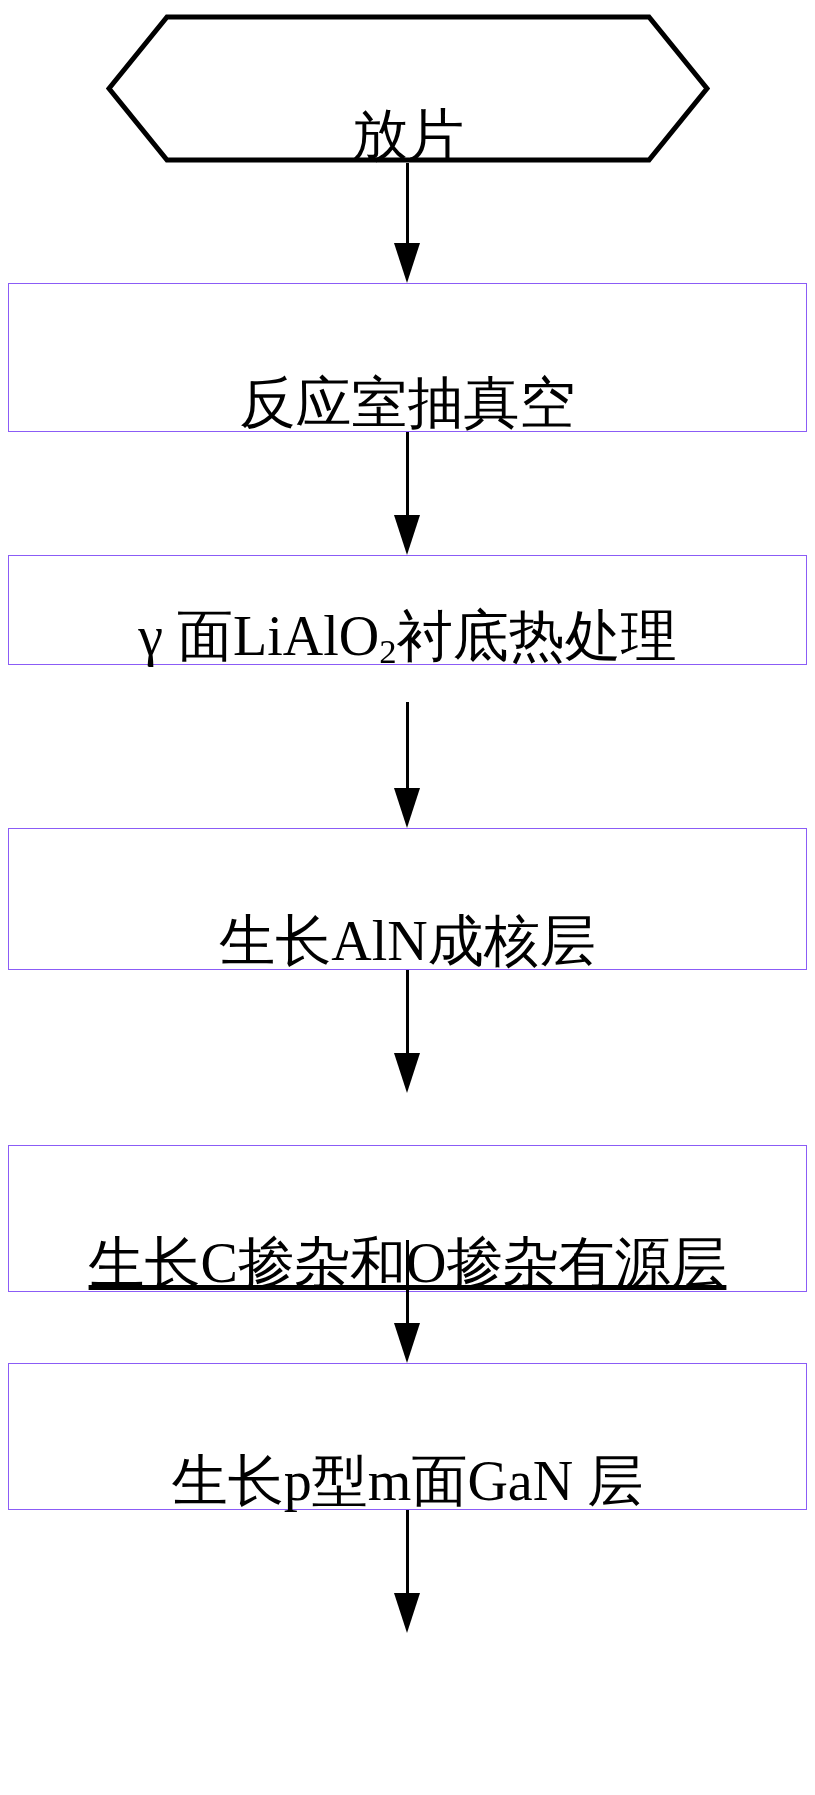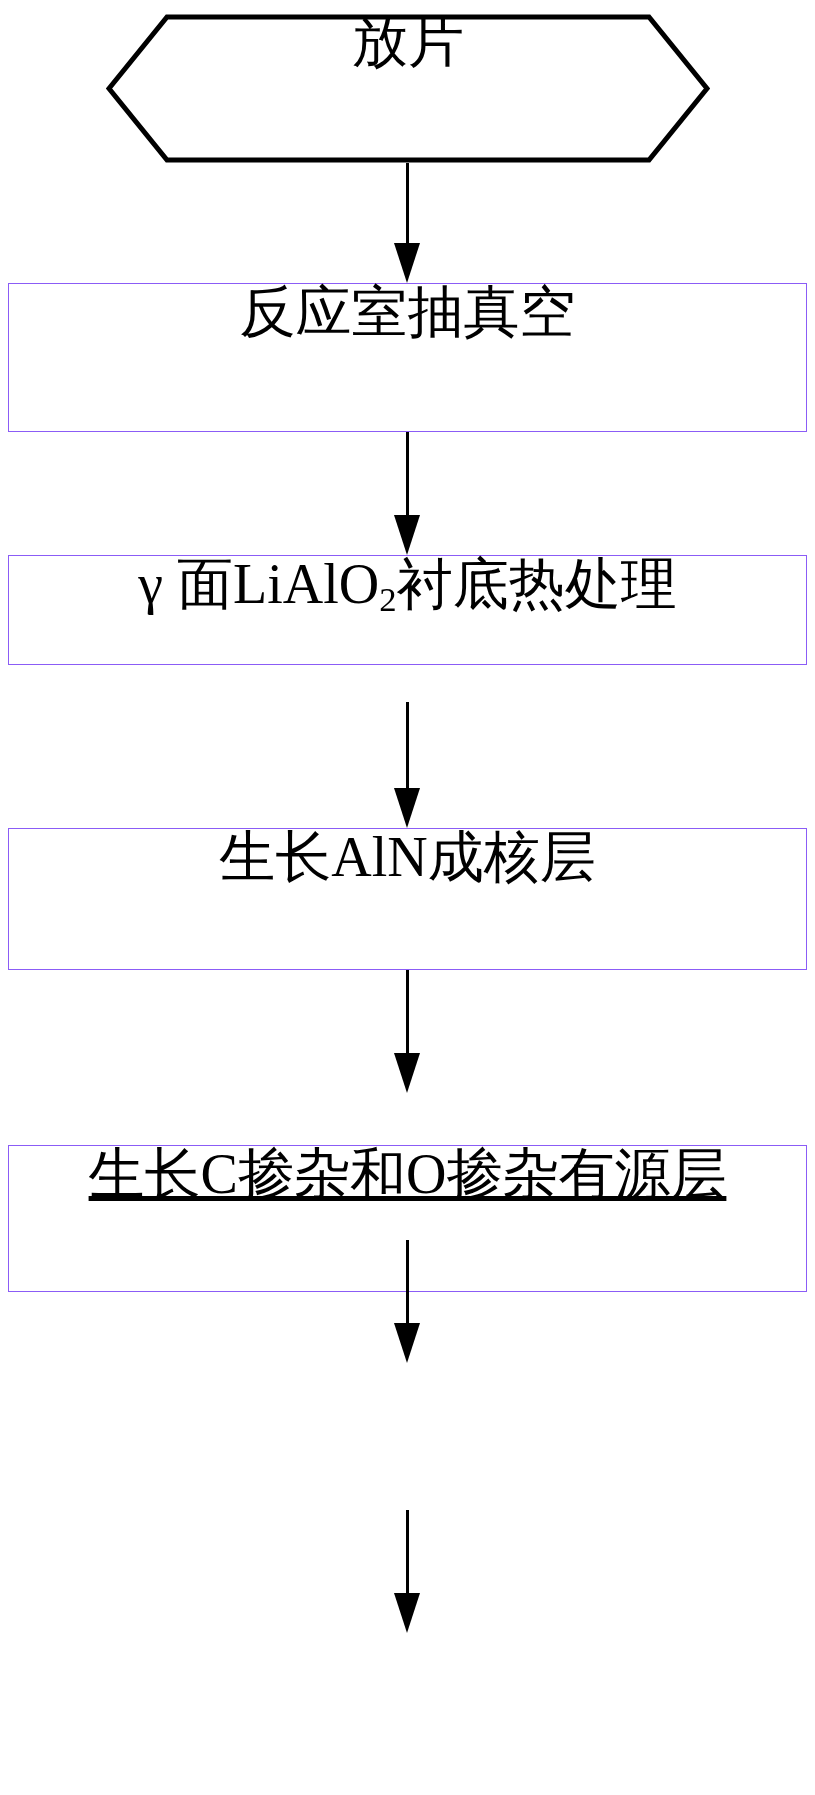--- a/index.html
+++ b/index.html
@@ -13,21 +13,21 @@
     height: 1795px;
     background: #ffffff;
     font-family: "Liberation Serif", "DejaVu Serif", serif;
     color: #000000;
     overflow: hidden;
   }
   
   .node {
     position: absolute;
     display: flex;
-    align-items: flex-start;
+    align-items: flex-end;
     justify-content: center;
     box-sizing: border-box;
   }
   .node .label {
     position: relative;
     z-index: 2;
     font-size: 56px;
     line-height: 1;
     white-space: nowrap;
     text-align: center;
@@ -147,20 +147,23 @@
 
   <div class="node process n-step4">
     <span class="label">生长C掺杂和O掺杂有源层</span>
   </div>
 
   <div class="arrow a5">
     <div class="shaft"></div>
     <div class="head"></div>
   </div>
 
+  <div class="node process n-step5">
+    <span class="label">生长p型m面GaN 层</span>
+  </div>
 
   <div class="arrow a6">
     <div class="shaft"></div>
     <div class="head"></div>
   </div>
 
 
 </div>
 
 </body></html>

